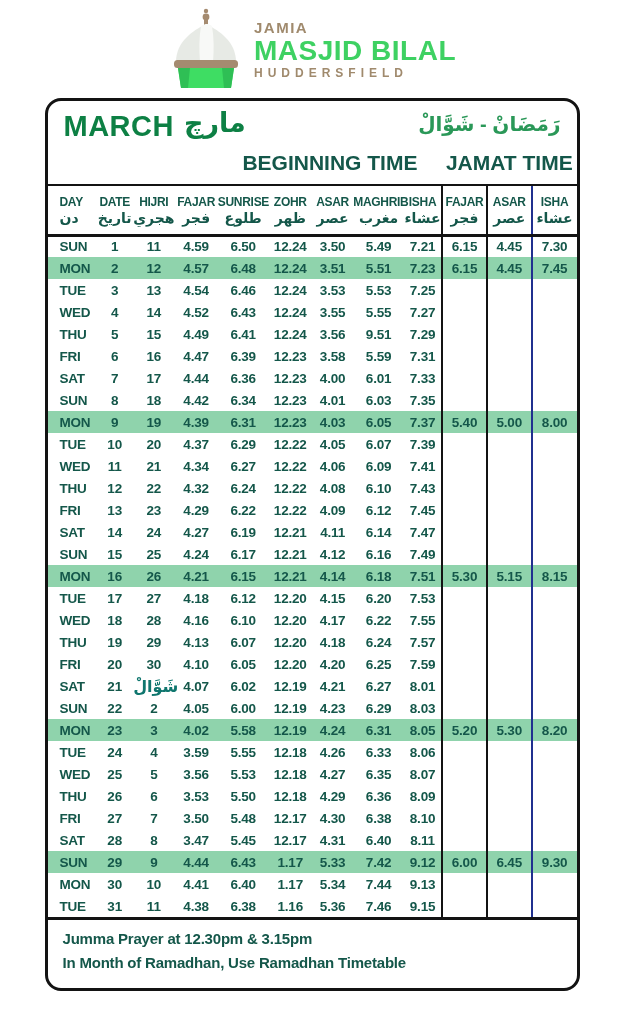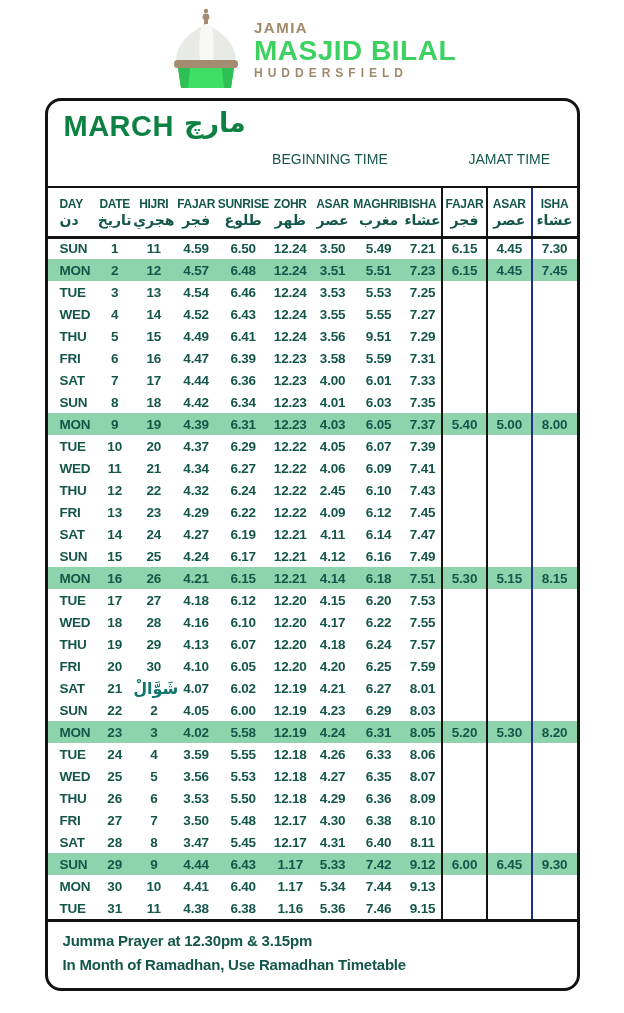--- a/index.html
+++ b/index.html
@@ -19,22 +19,22 @@
 
   .title-row { display: flex; justify-content: space-between; align-items: flex-start; padding: 9px 16px 0 16px; height: 50px; }
   .title-left { display: flex; align-items: flex-start; gap: 10px; }
   .month-en { color: #0d8044; font-weight: 700; font-size: 29px; letter-spacing: 0.5px; }
   .month-ur { color: #0d8044; font-weight: 700; font-size: 27px; line-height: 1; }
   .arabic-title { color: #2a9858; font-weight: 700; font-size: 20px; padding-top: 2px; }
 
   table { width: 100%; border-collapse: collapse; table-layout: fixed; color: #14574a; }
   td, th { text-align: center; white-space: nowrap; overflow: visible; }
 
-  tr.section-row td { font-size: 14px; font-weight: 400; color: #14574a; height: 26px;
-                      border-bottom: 2px solid #131313; vertical-align: bottom; padding-bottom: 19px; }
+  tr.section-row td { font-size: 21px; font-weight: 700; color: #14574a; height: 26px;
+                      border-bottom: 2px solid #131313; vertical-align: bottom; padding-bottom: 9px; }
 
   tr.colhead-row th { height: 50px; border-bottom: 3px solid #131313; vertical-align: middle; padding-top: 2px; }
   tr.colhead-row .en { font-size: 12px; font-weight: 700; letter-spacing: -0.3px; }
   tr.colhead-row .ur { font-size: 14px; font-weight: 700; margin-top: 1px; }
 
   tbody td { height: 22px; font-size: 13.5px; font-weight: 700; letter-spacing: -0.2px; }
   .left { text-align: left; padding-left: 12px; }
   .sep-black { border-left: 2px solid #131313; }
   .sep-blue { border-left: 2px solid #20308f; }
   tr.hl { background: #8fd3ac; }
@@ -67,20 +67,21 @@
   </div>
 </div>
 
 <div class="sheet">
 
   <div class="title-row">
     <div class="title-left">
       <span class="month-en">MARCH</span>
       <span class="month-ur">مارچ</span>
     </div>
+    <span class="arabic-title">رَمَضَانْ - شَوَّالْ</span>
   </div>
 
   <table>
     <colgroup>
       <col style="width:9.2%">
         <col style="width:7%">
         <col style="width:7.8%">
       <col style="width:8.2%">
         <col style="width:9.6%">
         <col style="width:8.2%">
@@ -303,21 +304,21 @@
           <td class="sep-black"></td>
           <td class="sep-blue"></td>
         </tr>
         <tr>
           <td class="left">THU</td>
           <td class="">12</td>
           <td class="">22</td>
           <td class="">4.32</td>
           <td class="">6.24</td>
           <td class="">12.22</td>
-          <td class="">2.45</td>
+          <td class="">4.08</td>
           <td class="">6.10</td>
           <td class="">7.43</td>
           <td class="sep-black"></td>
           <td class="sep-black"></td>
           <td class="sep-blue"></td>
         </tr>
         <tr>
           <td class="left">FRI</td>
           <td class="">13</td>
           <td class="">23</td>

